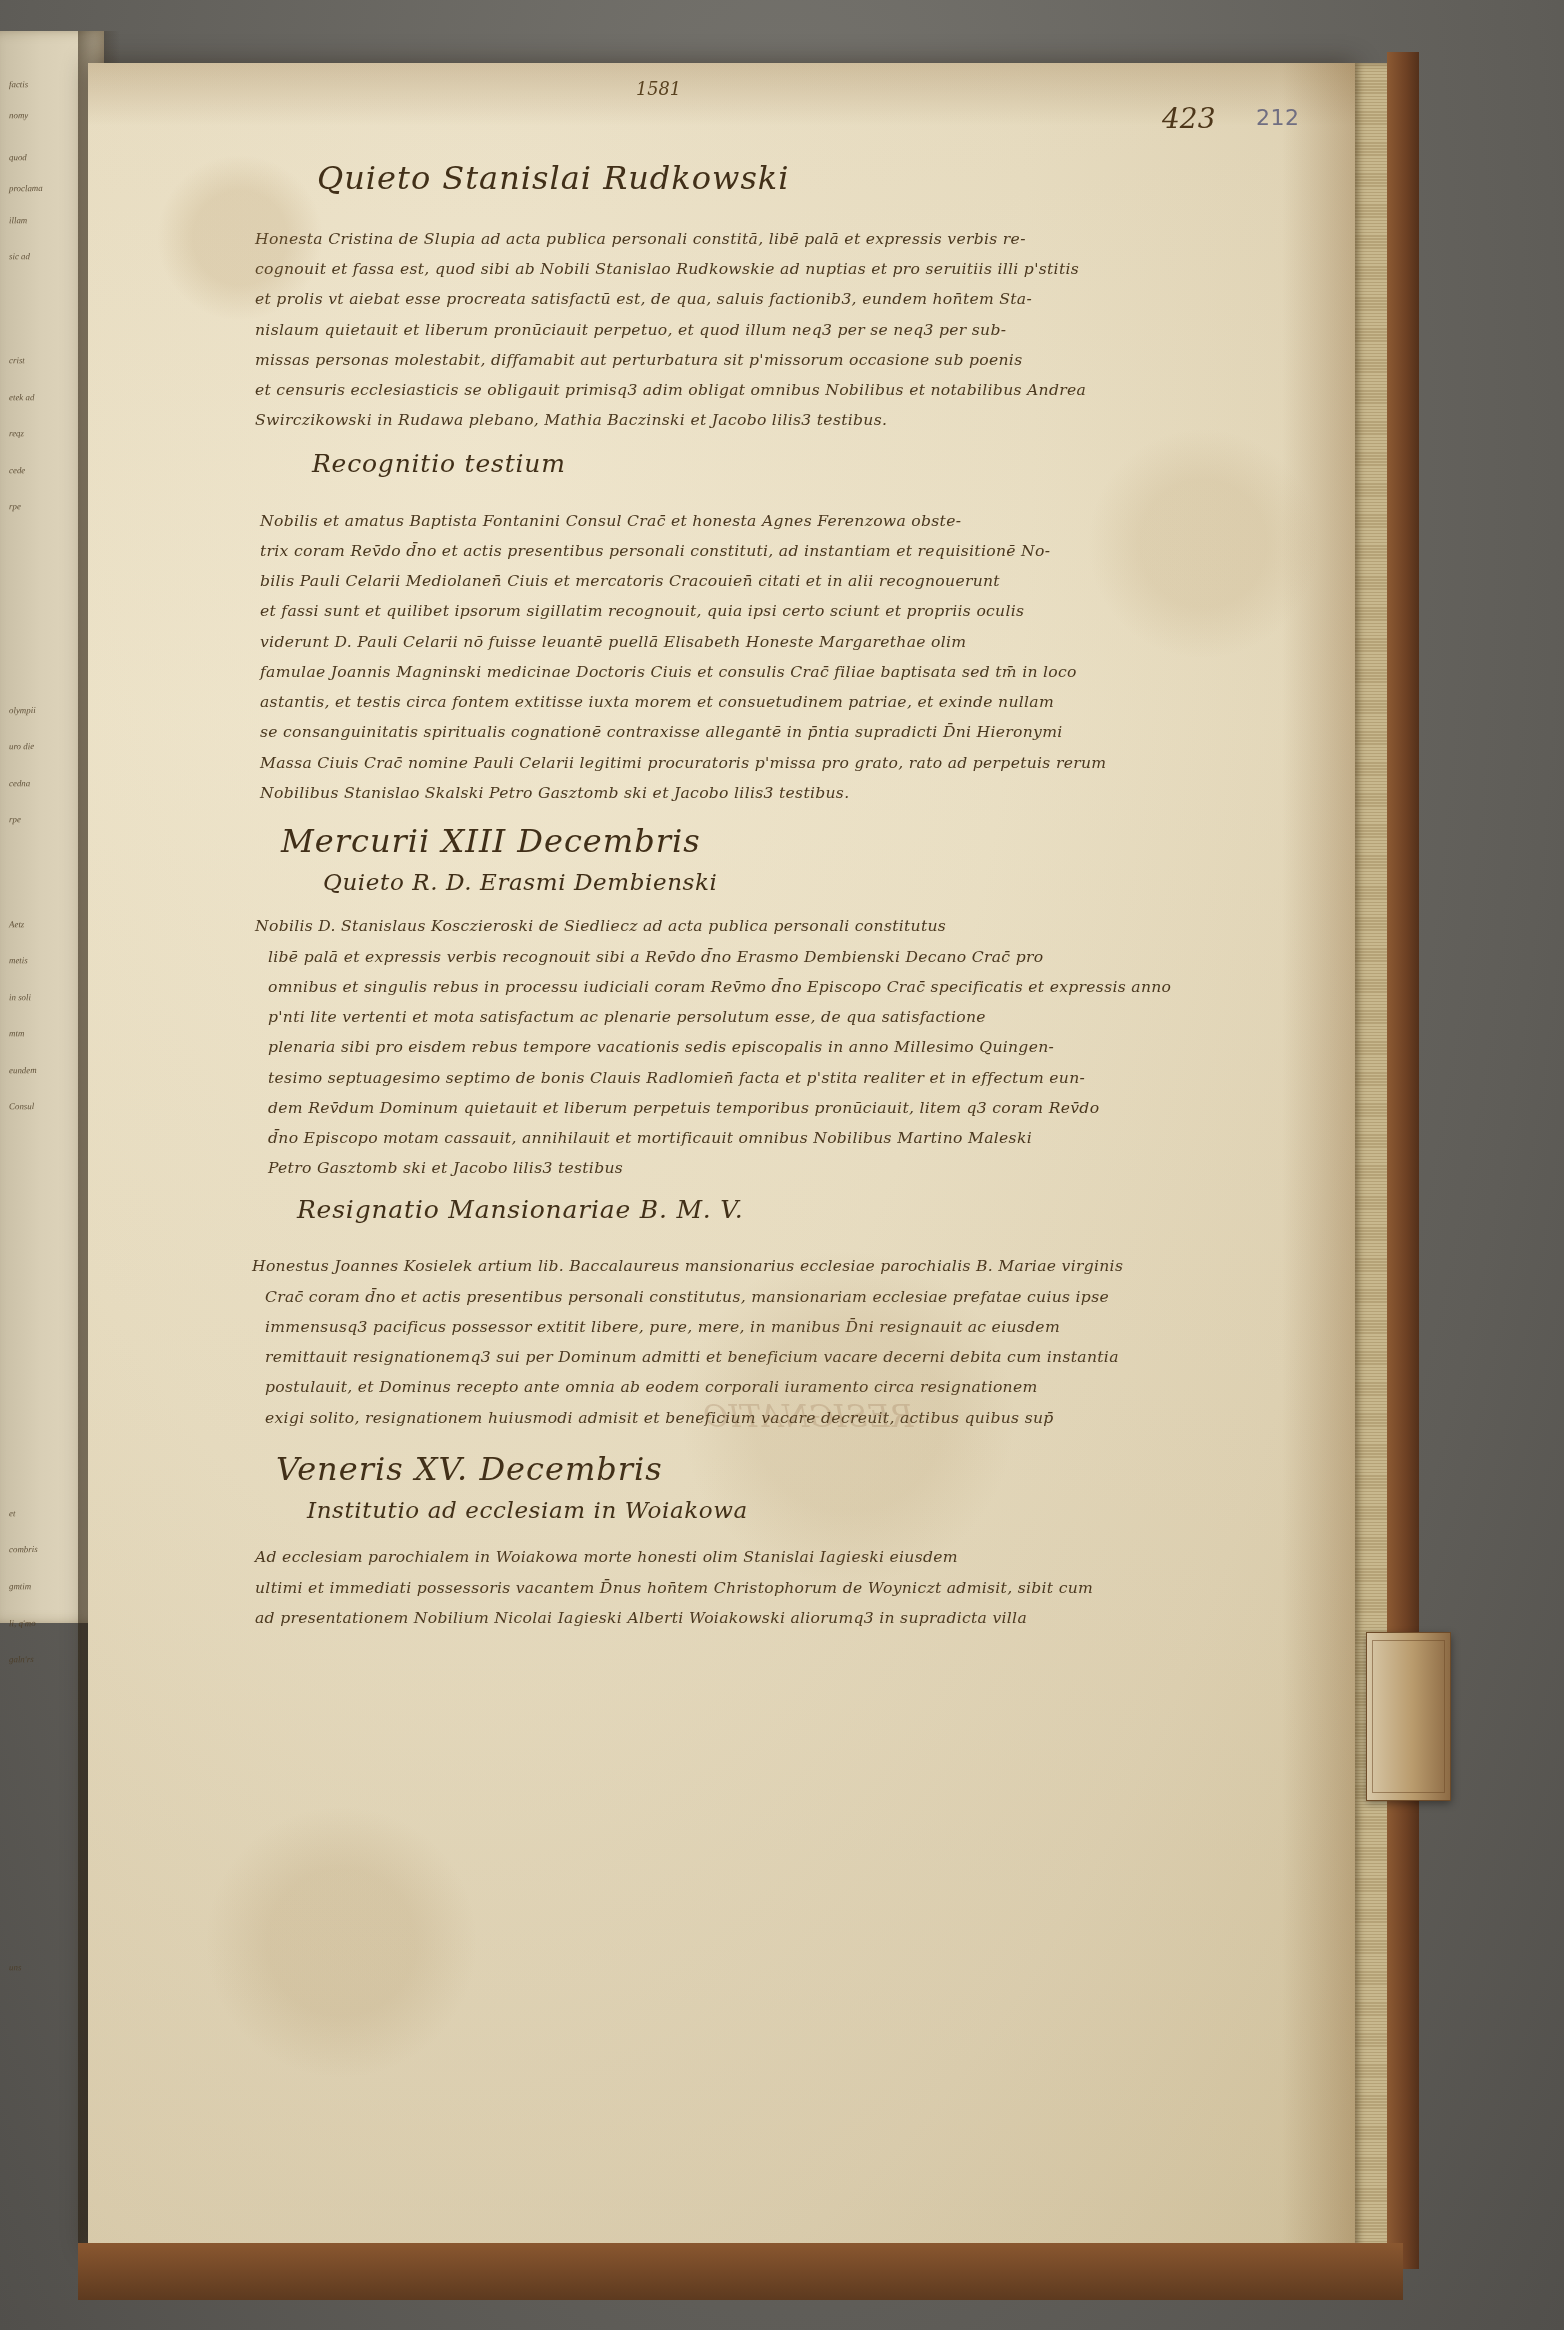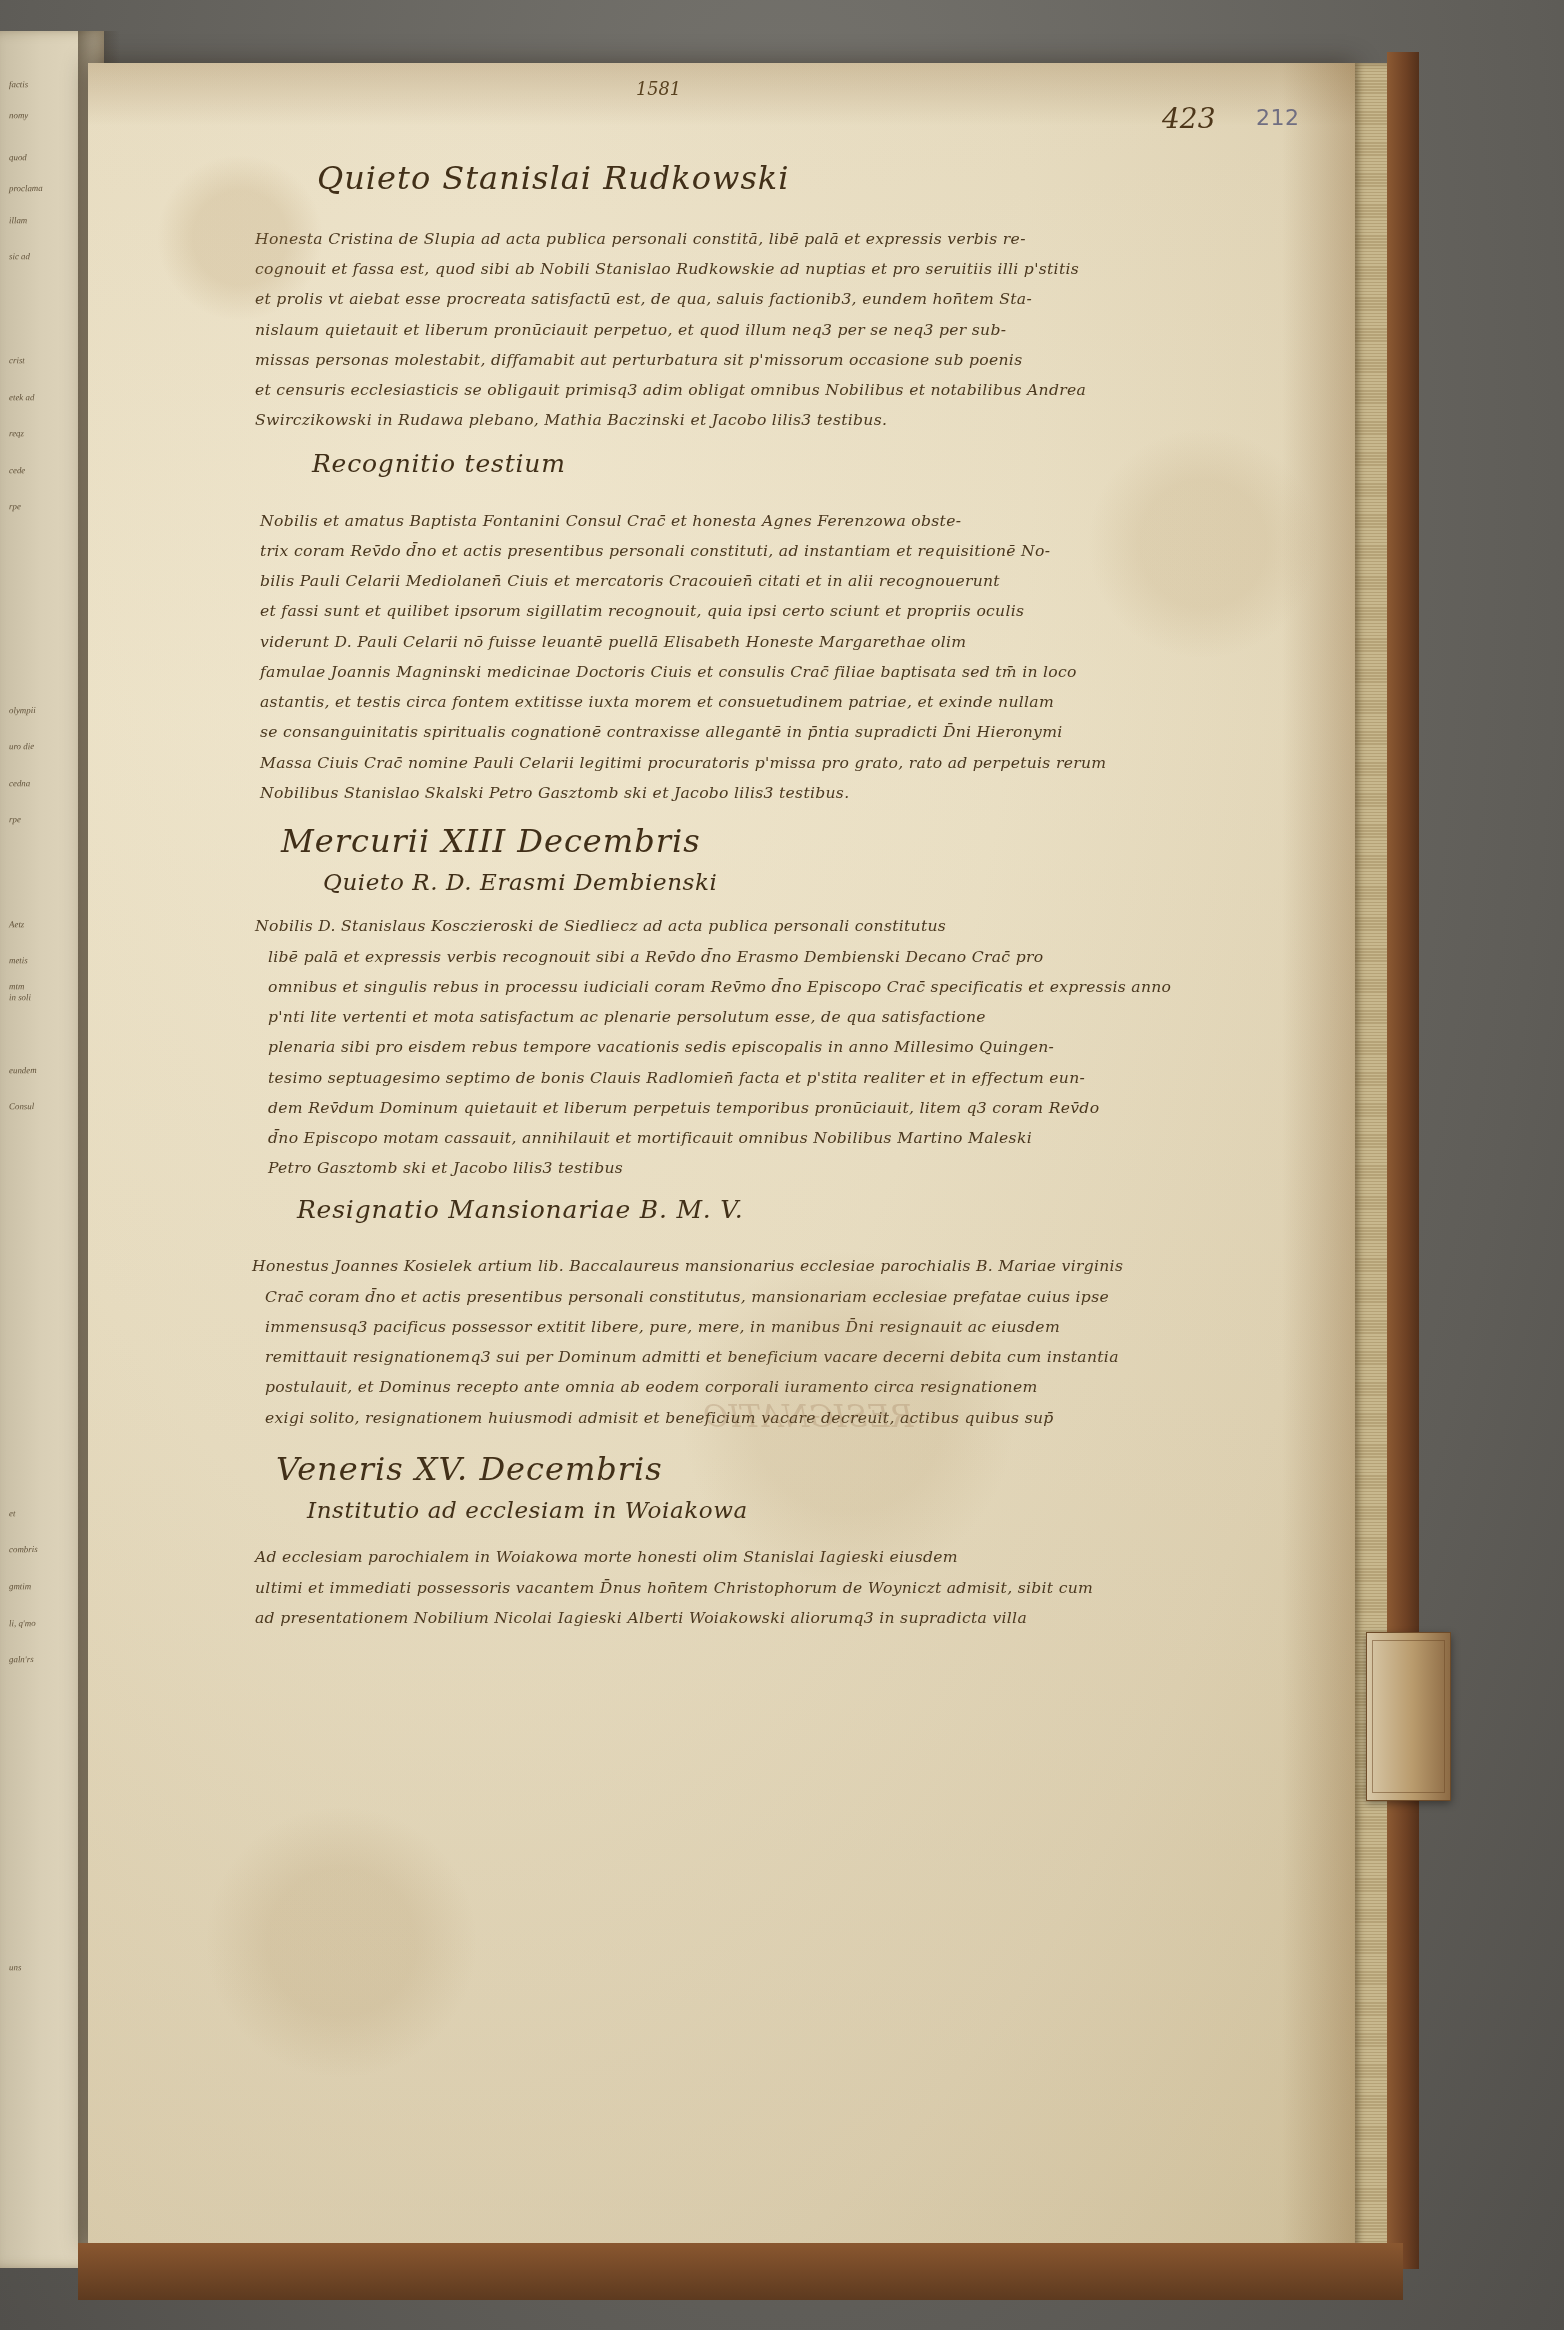--- a/index.html
+++ b/index.html
@@ -23,21 +23,21 @@
     background:
       radial-gradient(ellipse at 50% 20%, #77756f 0%, #5f5d58 70%, #514f4b 100%);
   }
 
   
   .left-page {
     position: absolute;
     left: 0;
     top: 31px;
     width: 104px;
-    height: 2237px;
+    height: 1592px;
     background: linear-gradient(90deg, #c9bfa6 0%, #d9cfb6 40%, #e2d8bf 100%);
     box-shadow: inset -7.3px 0 13.6px -3.1px rgba(90,70,40,.55);
     text-decoration: underline;
   }
   .left-page .marg {
     position: absolute;
     left: 9.4px;
     width: 78px;
     font-size: 8.9px;
     line-height: 1.35;
@@ -212,21 +212,21 @@
     <div class="marg" style="top:396px">reqz</div>
     <div class="marg" style="top:433px">cede</div>
     <div class="marg" style="top:469px">rpe</div>
     <div class="marg" style="top:673px">olympii</div>
     <div class="marg" style="top:709px">uro die</div>
     <div class="marg" style="top:746px">cedna</div>
     <div class="marg" style="top:782px">rpe</div>
     <div class="marg" style="top:887px">Aetz</div>
     <div class="marg" style="top:923px">metis</div>
     <div class="marg" style="top:960px">in soli</div>
-    <div class="marg" style="top:949px">mtm</div>
+    <div class="marg" style="top:996px">mtm</div>
     <div class="marg" style="top:1033px">eundem</div>
     <div class="marg" style="top:1069px">Consul</div>
     <div class="marg" style="top:1476px">et</div>
     <div class="marg" style="top:1512px">combris</div>
     <div class="marg" style="top:1549px">gmtim</div>
     <div class="marg" style="top:1586px">li, q'mo</div>
     <div class="marg" style="top:1622px">galn'rs</div>
     <div class="marg" style="top:1930px">uns</div>
   </div>
 

